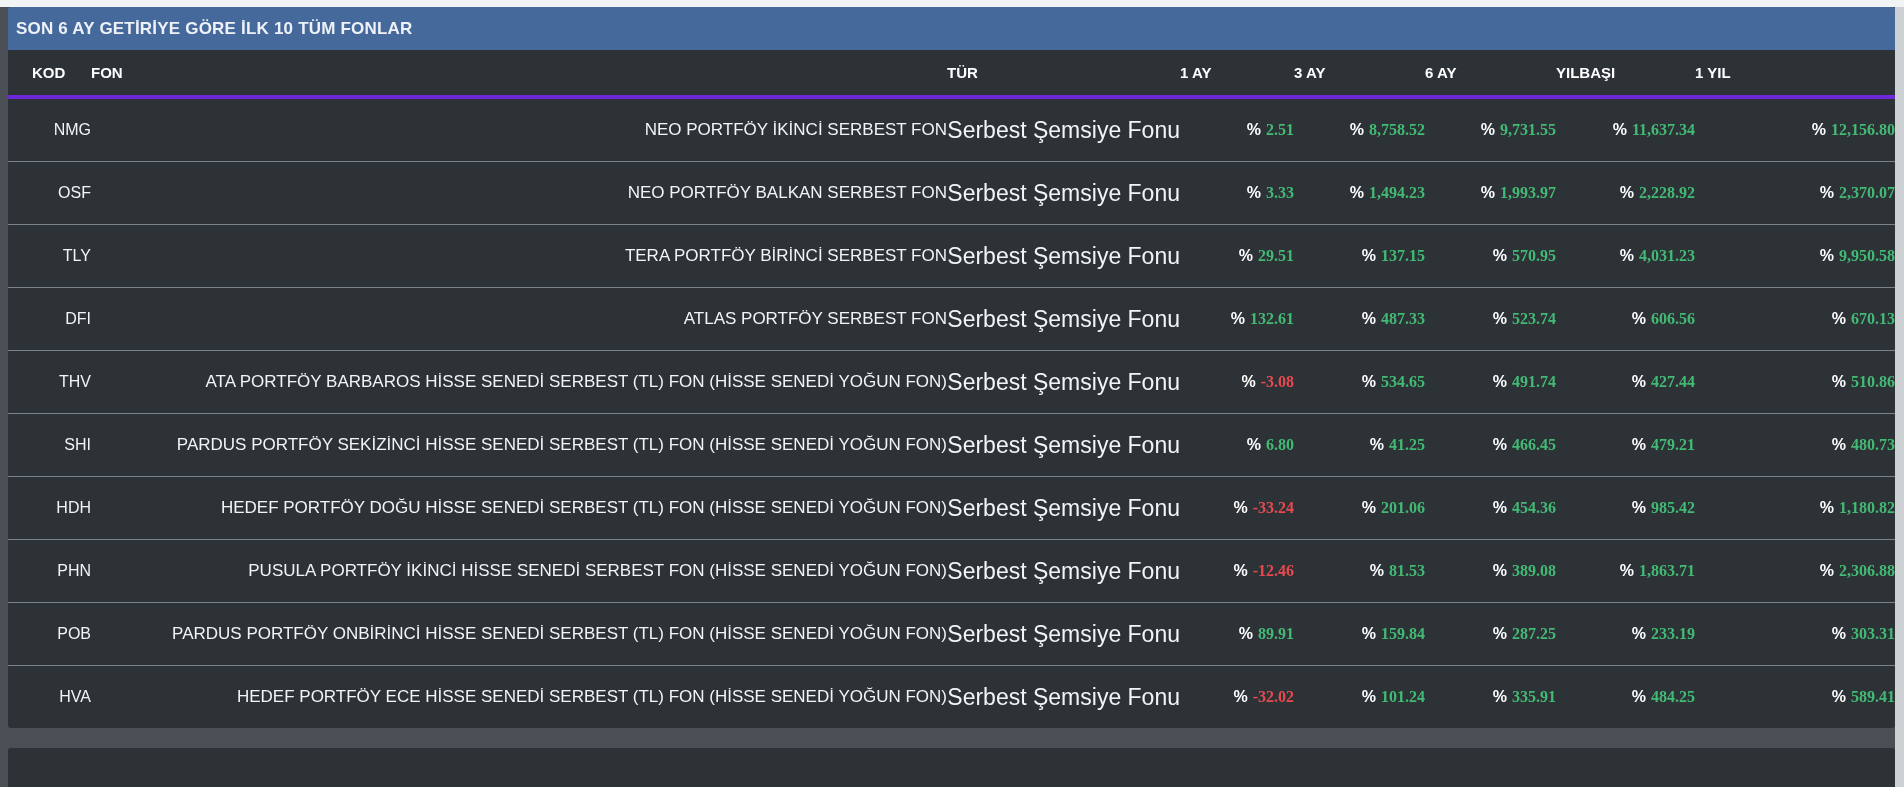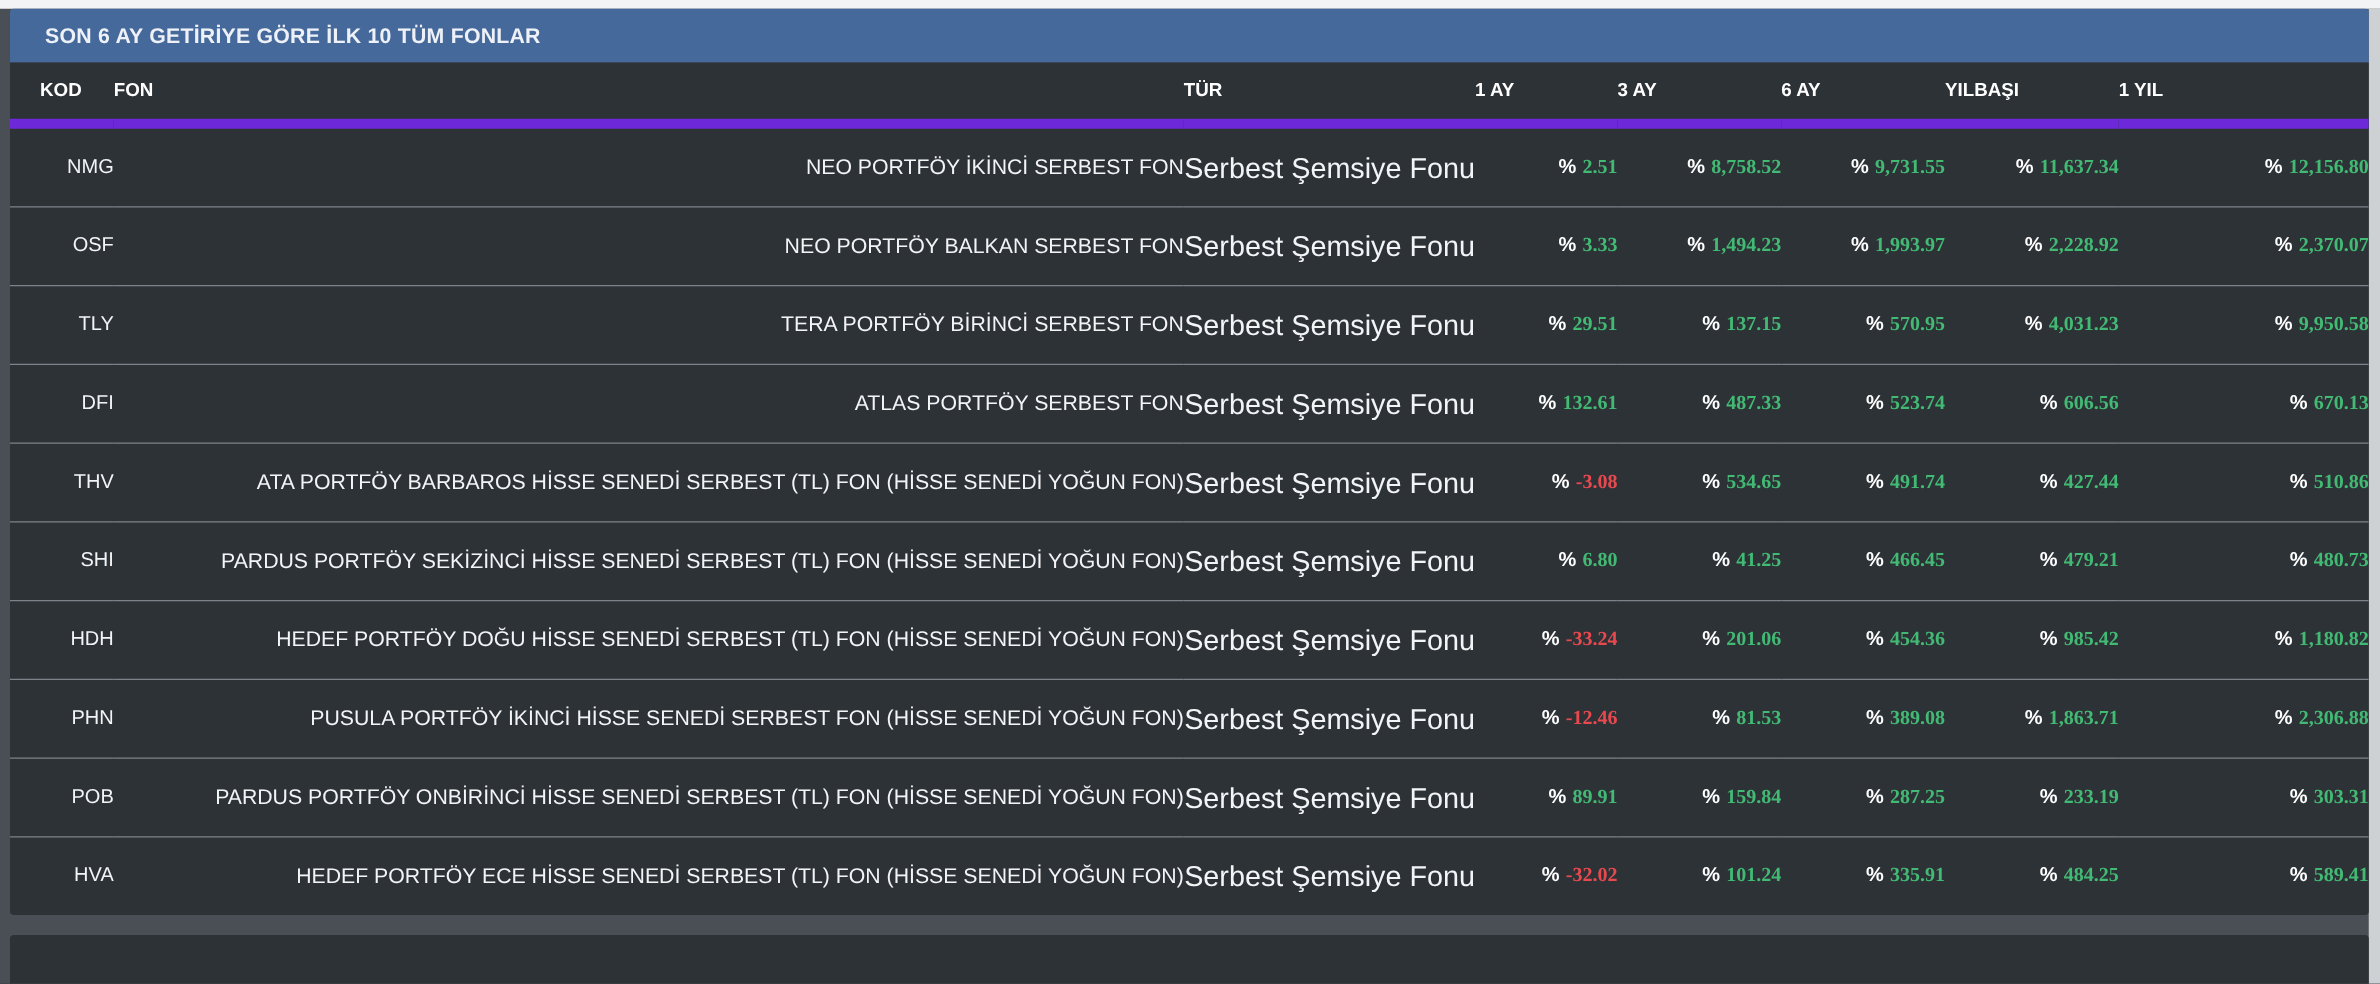--- a/index.html
+++ b/index.html
@@ -16,36 +16,36 @@
     background:var(--page-bg);
     font-family:"Liberation Sans", sans-serif;
     -webkit-font-smoothing:antialiased;
   }
   .top-edge{position:absolute;top:0;left:0;width:1904px;height:7px;background:#f2f3f4;}
   .scrollbar{position:absolute;top:7px;right:0;width:9px;height:780px;background:#ced1d4;}
   .panel{position:absolute;left:8px;top:7px;width:1887px;}
   .panel-header{
     height:43px;background:var(--header-blue);
     border-radius:3px 3px 0 0;
-    display:flex;align-items:center;padding-left:28px;box-sizing:border-box;
+    display:flex;align-items:center;padding-left:8px;box-sizing:border-box;
   }
   .panel-title{
     color:#eef2f8;font-size:17px;font-weight:bold;letter-spacing:.2px;
   }
   .panel-body{background:var(--panel-bg);border-radius:0 0 3px 3px;overflow:hidden;}
   table{width:100%;border-collapse:collapse;table-layout:fixed;}
   col.c-kod{width:83px;}
   col.c-fon{width:856px;}
   col.c-tur{width:233px;}
   col.c-1ay{width:114px;}
   col.c-3ay{width:131px;}
   col.c-6ay{width:131px;}
   col.c-yb{width:139px;}
   col.c-1yil{width:200px;}
-  thead tr{border-bottom:8px solid #6d28d9;}
+  thead tr{border-bottom:4px solid #6d28d9;}
   thead th{
     height:45px;color:#ffffff;font-size:15px;font-weight:bold;
     text-align:left;vertical-align:middle;padding:0;
   }
   thead th:first-child, tbody td:first-child{padding-left:24px;}
   tbody tr{border-top:1px solid var(--sep);text-align:right;}
   tbody tr:first-child{border-top:none;}
   tbody td{
     height:62px;vertical-align:middle;padding:0;
     color:#f2f4f6;font-size:17px;

